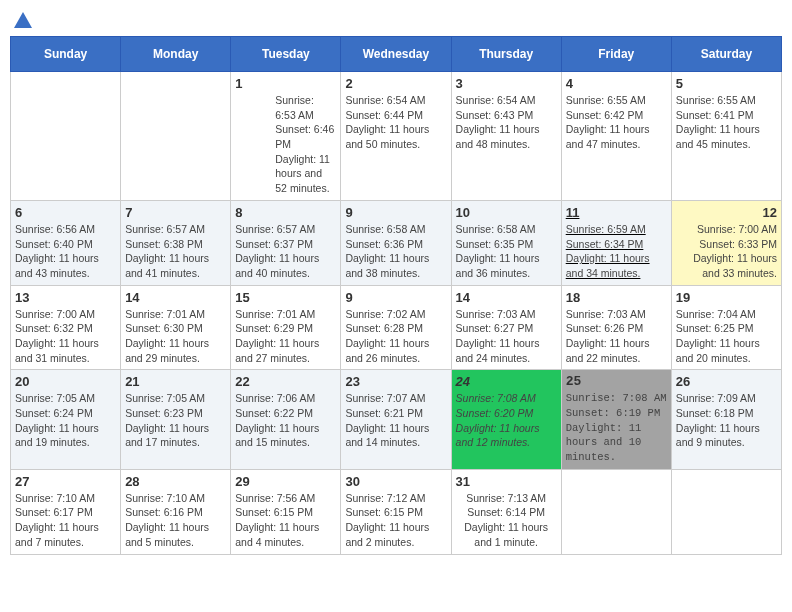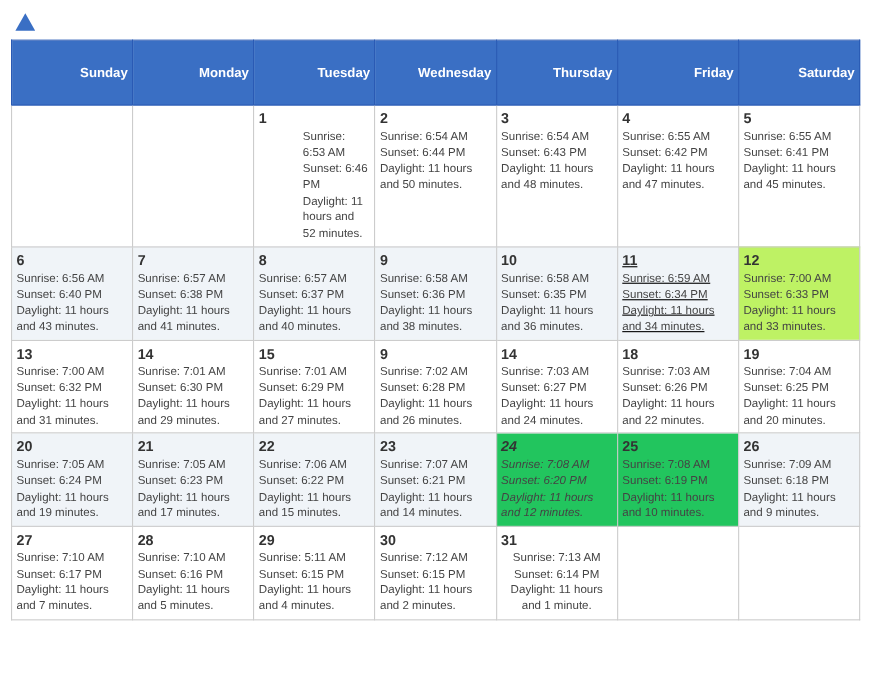--- a/index.html
+++ b/index.html
@@ -46,22 +46,22 @@
       color: #555;
     }
     .calendar {
       width: 100%;
       border-collapse: collapse;
       font-size: 11px;
     }
     .calendar th {
       background-color: #3a6fc4;
       color: white;
-      padding: 22px 4px;
-      text-align: right;
+      padding: 10px 4px;
+      text-align: center;
       font-size: 12px;
       font-weight: bold;
       border: 1px solid #2a5ab4;
     }
     .calendar td {
       border: 1px solid #ccc;
       vertical-align: top;
       padding: 4px;
       width: 108px;
       min-height: 80px;
@@ -184,21 +184,21 @@
           <div class="day-info" style="white-space: pre-line;">Sunrise: 6:58 AM
 Sunset: 6:35 PM
 Daylight: 11 hours and 36 minutes.</div>
         </td>
         <td style="background-color: rgb(240, 244, 248); text-decoration: underline;">
           <span class="day-number">11</span>
           <div class="day-info" style="white-space: pre-line;">Sunrise: 6:59 AM
 Sunset: 6:34 PM
 Daylight: 11 hours and 34 minutes.</div>
         </td>
-        <td style="background-color: #bef264;">
+        <td style="background-color: #fef9c3; text-align: right;">
           <span class="day-number">12</span>
           <div class="day-info" style="white-space: pre-line;">Sunrise: 7:00 AM
 Sunset: 6:33 PM
 Daylight: 11 hours and 33 minutes.</div>
         </td>
       </tr>
       <tr>
         <td>
           <span class="day-number">13</span>
           <div class="day-info" style="white-space: pre-line;">Sunrise: 7:00 AM
@@ -266,21 +266,21 @@
           <div class="day-info" style="white-space: pre-line;">Sunrise: 7:07 AM
 Sunset: 6:21 PM
 Daylight: 11 hours and 14 minutes.</div>
         </td>
         <td style="background-color: #22c55e; font-style: italic;">
           <span class="day-number">24</span>
           <div class="day-info" style="white-space: pre-line;">Sunrise: 7:08 AM
 Sunset: 6:20 PM
 Daylight: 11 hours and 12 minutes.</div>
         </td>
-        <td style="background-color: #22c55e;">
+        <td style="background-color: #a3a3a3; font-family: Liberation Mono, monospace;">
           <span class="day-number">25</span>
           <div class="day-info" style="white-space: pre-line;">Sunrise: 7:08 AM
 Sunset: 6:19 PM
 Daylight: 11 hours and 10 minutes.</div>
         </td>
         <td style="background-color: rgb(240, 244, 248);">
           <span class="day-number">26</span>
           <div class="day-info" style="white-space: pre-line;">Sunrise: 7:09 AM
 Sunset: 6:18 PM
 Daylight: 11 hours and 9 minutes.</div>
@@ -294,21 +294,21 @@
 Daylight: 11 hours and 7 minutes.</div>
         </td>
         <td>
           <span class="day-number">28</span>
           <div class="day-info" style="white-space: pre-line;">Sunrise: 7:10 AM
 Sunset: 6:16 PM
 Daylight: 11 hours and 5 minutes.</div>
         </td>
         <td>
           <span class="day-number">29</span>
-          <div class="day-info" style="white-space: pre-line;">Sunrise: 5:11 AM
+          <div class="day-info" style="white-space: pre-line;">Sunrise: 7:56 AM
 Sunset: 6:15 PM
 Daylight: 11 hours and 4 minutes.</div>
         </td>
         <td>
           <span class="day-number">30</span>
           <div class="day-info" style="white-space: pre-line;">Sunrise: 7:12 AM
 Sunset: 6:15 PM
 Daylight: 11 hours and 2 minutes.</div>
         </td>
         <td>

